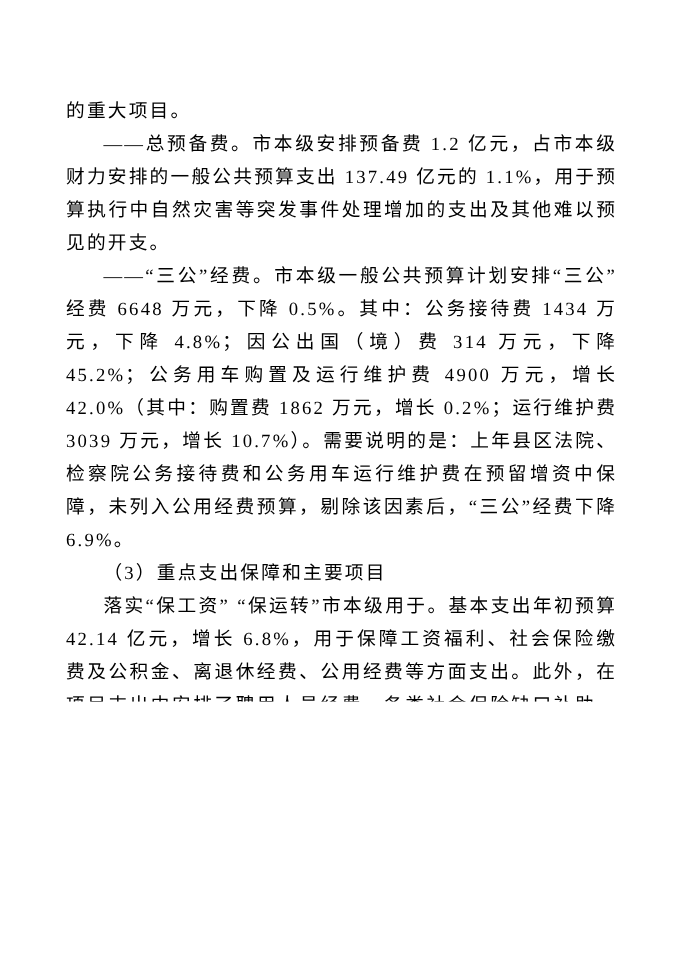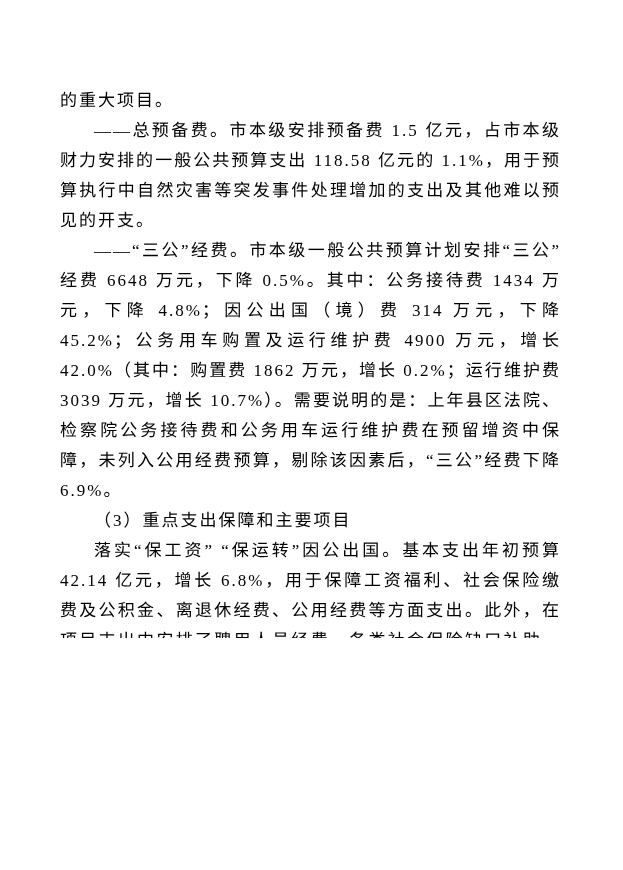--- a/index.html
+++ b/index.html
@@ -40,18 +40,18 @@
   .lead {
     font-weight: 400;
   }
 </style>
 </head>
 <body>
 
 <div class="page">
   <div class="doc" id="doc">
       <p class="continuation"><span>的重大项目。</span></p>
-      <p class="body"><span class="lead">——总预备费。</span><span>市本级安排预备费 1.5 亿元，占市本级财力安排的一般公共预算支出 118.58 亿元的 1.1%，用于预算执行中自然灾害等突发事件处理增加的支出及其他难以预见的开支。</span></p>
+      <p class="body"><span class="lead">——总预备费。</span><span>市本级安排预备费 1.2 亿元，占市本级财力安排的一般公共预算支出 137.49 亿元的 1.1%，用于预算执行中自然灾害等突发事件处理增加的支出及其他难以预见的开支。</span></p>
       <p class="body"><span class="lead">——“三公”经费。</span><span>市本级一般公共预算计划安排“三公”经费 6648 万元，下降 0.5%。其中：公务接待费 1434 万元，下降 4.8%；因公出国（境）费 314 万元，下降 45.2%；公务用车购置及运行维护费 4900 万元，增长 42.0%（其中：购置费 1862 万元，增长 0.2%；运行维护费 3039 万元，增长 10.7%）。需要说明的是：上年县区法院、检察院公务接待费和公务用车运行维护费在预留增资中保障，未列入公用经费预算，剔除该因素后，“三公”经费下降 6.9%。</span></p>
       <p class="heading"><span>（3）重点支出保障和主要项目</span></p>
-      <p class="body"><span class="lead">落实“保工资” “保运转”因公出国。</span><span>基本支出年初预算 42.14 亿元，增长 6.8%，用于保障工资福利、社会保险缴费及公积金、离退休经费、公用经费等方面支出。此外，在项目支出中安排了聘用人员经费、各类社会保险缺口补助、公益性岗位经费、公立医院离退休经费、非财政拨款单位退休人员计生增资、抚恤金等人员经费方面支出 12.14 亿元。市本级用于</span></p>
+      <p class="body"><span class="lead">落实“保工资” “保运转”市本级用于。</span><span>基本支出年初预算 42.14 亿元，增长 6.8%，用于保障工资福利、社会保险缴费及公积金、离退休经费、公用经费等方面支出。此外，在项目支出中安排了聘用人员经费、各类社会保险缺口补助、公益性岗位经费、公立医院离退休经费、非财政拨款单位退休人员计生增资、抚恤金等人员经费方面支出 12.14 亿元。市本级用于</span></p>
     </div>
 </div>
 
 </body></html>

